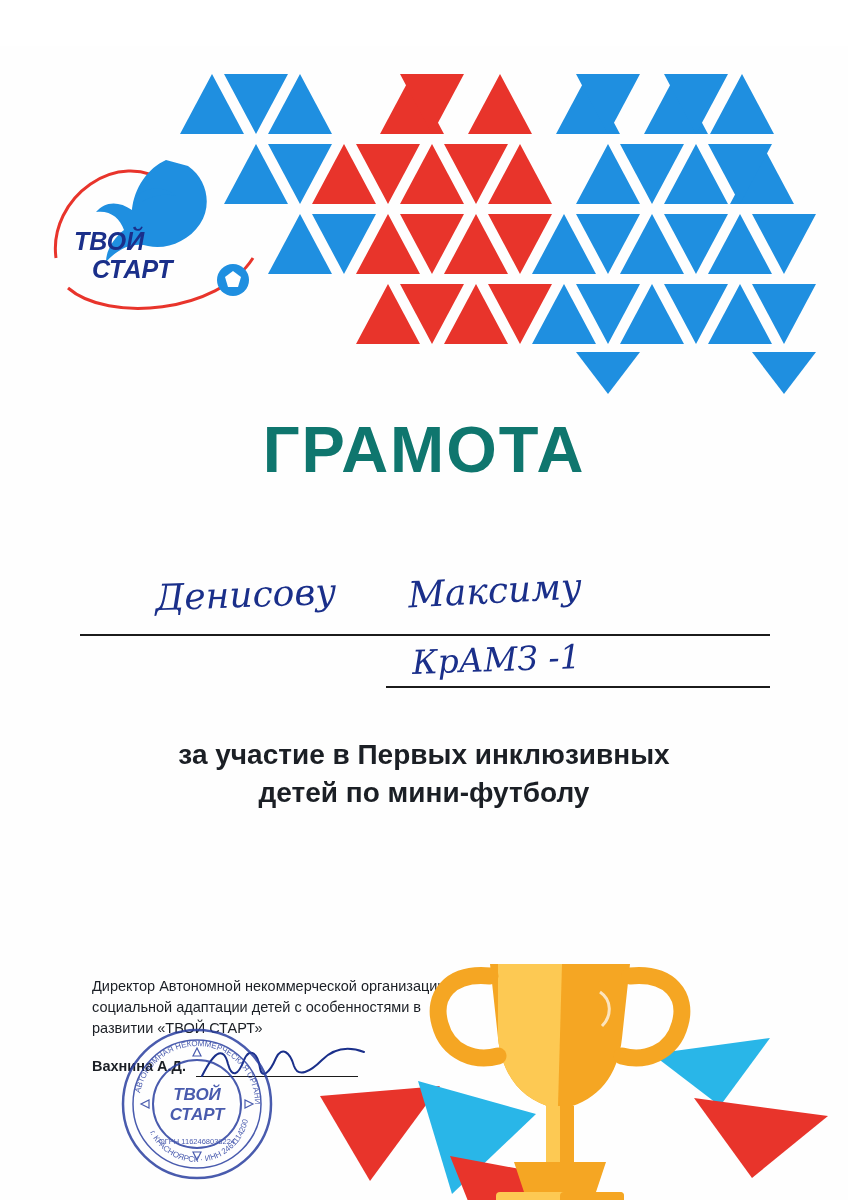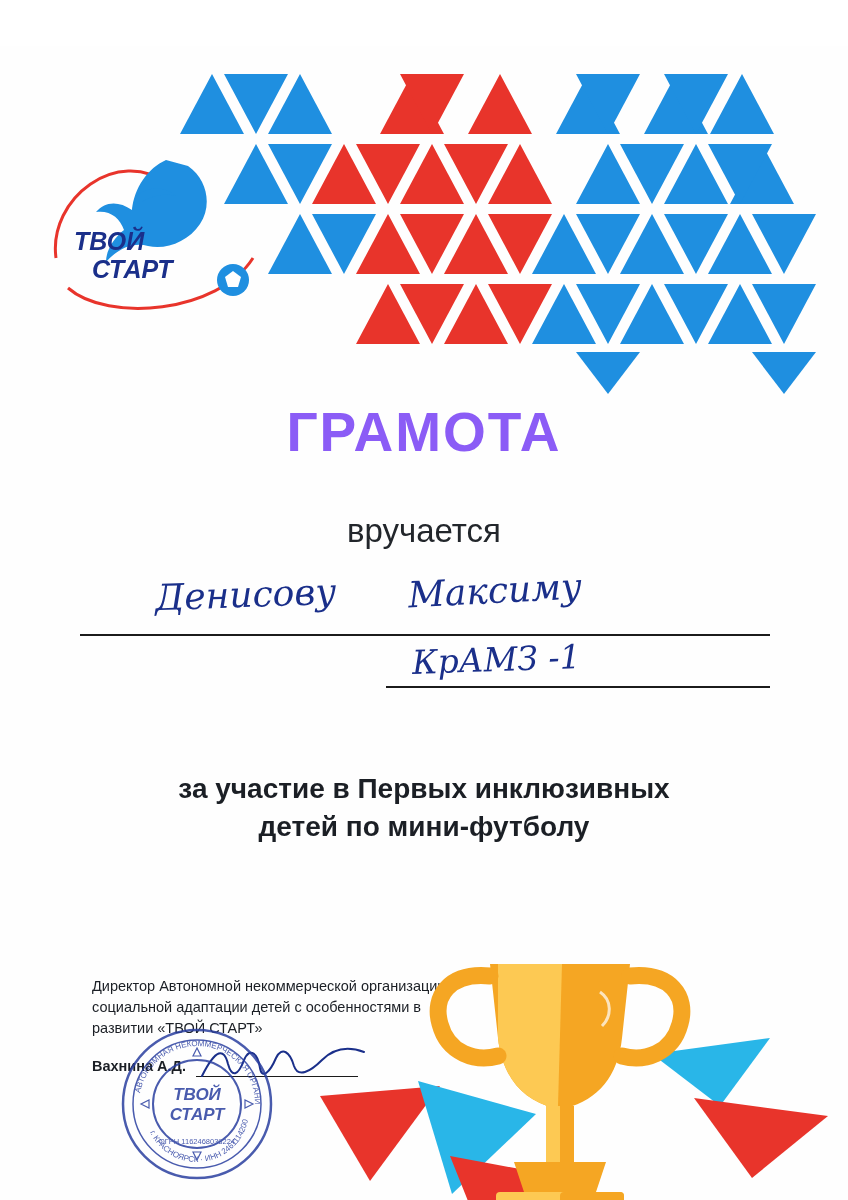--- a/index.html
+++ b/index.html
@@ -41,26 +41,26 @@
     width: 670px;
     height: 330px;
   }
   .banner svg { display: block; }
 
   
   .title {
     position: absolute;
     left: 0;
     right: 0;
-    top: 354px;
+    top: 366px;
     text-align: center;
-    font-size: 55px;
+    font-size: 65px;
     letter-spacing: 2px;
     font-weight: bold;
-    color: #8b5cf6;
+    color: #0f766e;
     font-family: "Liberation Sans", sans-serif;
   }
   .subtitle {
     position: absolute;
     left: 0;
     right: 0;
     top: 466px;
     text-align: center;
     font-size: 33px;
     color: #22262b;
@@ -116,21 +116,21 @@
     top: 594px;
     font-size: 33px;
     transform: rotate(-2deg);
   }
 
   
   .reason {
     position: absolute;
     left: 0;
     right: 0;
-    top: 724px;
+    top: 690px;
     text-align: center;
     font-size: 28px;
     font-weight: bold;
     line-height: 1.35;
     color: #1b1f25;
   }
   .reason span { display: block; }
 
   
   .festival {
@@ -280,21 +280,20 @@
       <rect x="22" y="86" width="150" height="56" fill="none"></rect>
       <text x="26" y="112" font-family="Liberation Sans, sans-serif" font-size="25" font-weight="bold" font-style="italic" fill="#1a2f8a">ТВОЙ</text>
       <text x="44" y="140" font-family="Liberation Sans, sans-serif" font-size="25" font-weight="bold" font-style="italic" fill="#1a2f8a">СТАРТ</text>
 
       <circle cx="185" cy="142" r="16" fill="#1f8fe0"></circle>
       <polygon points="185,133 193,139 190,149 180,149 177,139" fill="#ffffff"></polygon>
     </svg>
   </div>
 
   <div class="title">ГРАМОТА</div>
-  <div class="subtitle">вручается</div>
 
   <div class="handwriting name-first">Денисову</div>
   <div class="handwriting name-last">Максиму</div>
   <div class="name-line"></div>
 
   <div class="handwriting team-value">КрАМЗ -1</div>
   <div class="team-line"></div>
 
   <div class="reason">
     <span>за участие в Первых инклюзивных</span>

